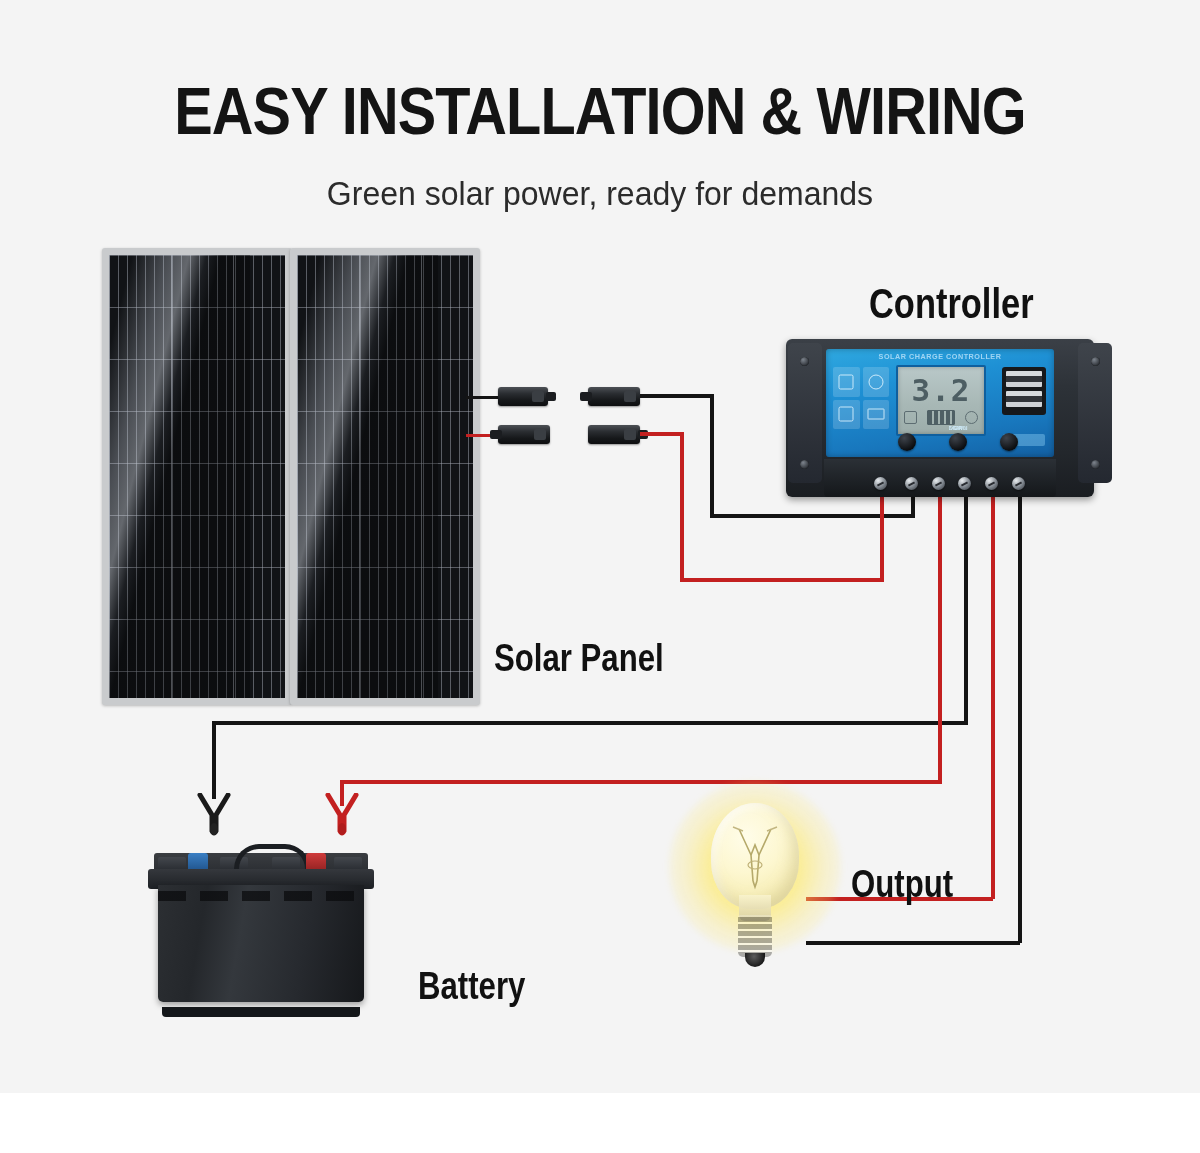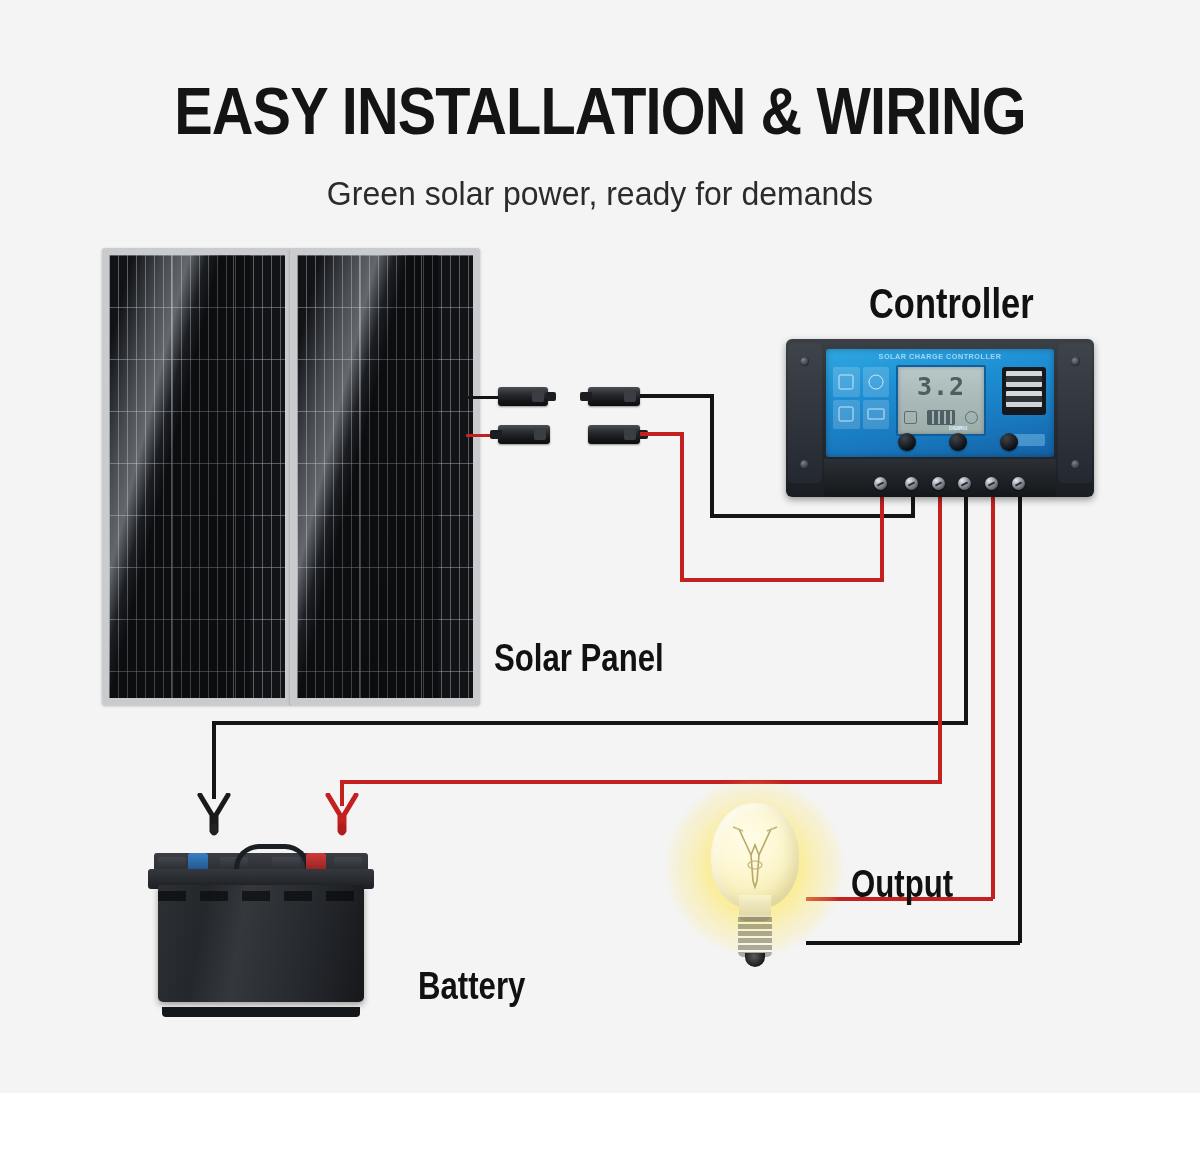--- a/index.html
+++ b/index.html
@@ -146,21 +146,21 @@
     position: absolute;
     height: 9px;
     background: #1b1d20;
     border-radius: 2px;
   }
 
   
   #controller {
     position: absolute;
     left: 786px; top: 339px;
-    width: 308px; height: 158px;
+    width: 308px; height: 158px; padding-left: 20px;
   }
   .ctrl-body {
     position: absolute;
     left: 0; top: 0;
     width: 308px; height: 158px;
     background: linear-gradient(to bottom, #3b4047 0%, #2d3238 30%, #23272c 72%, #1a1d21 100%);
     border-radius: 6px;
     box-shadow: 0 3px 7px rgba(0,0,0,.38);
   }
   .ctrl-flange {
@@ -233,21 +233,21 @@
     border: 2px solid #0f5f9e;
     border-radius: 2px;
     box-shadow: inset 0 0 4px rgba(0,0,0,.25);
   }
   .lcd-num {
     position: absolute;
     left: 0; top: 5px;
     width: 100%;
     text-align: center;
     font-family: "DejaVu Sans Mono", monospace;
-    font-size: 25px;
+    font-size: 31px;
     font-weight: bold;
     color: #4d5e63;
     letter-spacing: 1px;
   }
   .lcd-row {
     position: absolute;
     left: 6px; bottom: 9px;
     width: 74px;
     height: 15px;
     display: flex;

